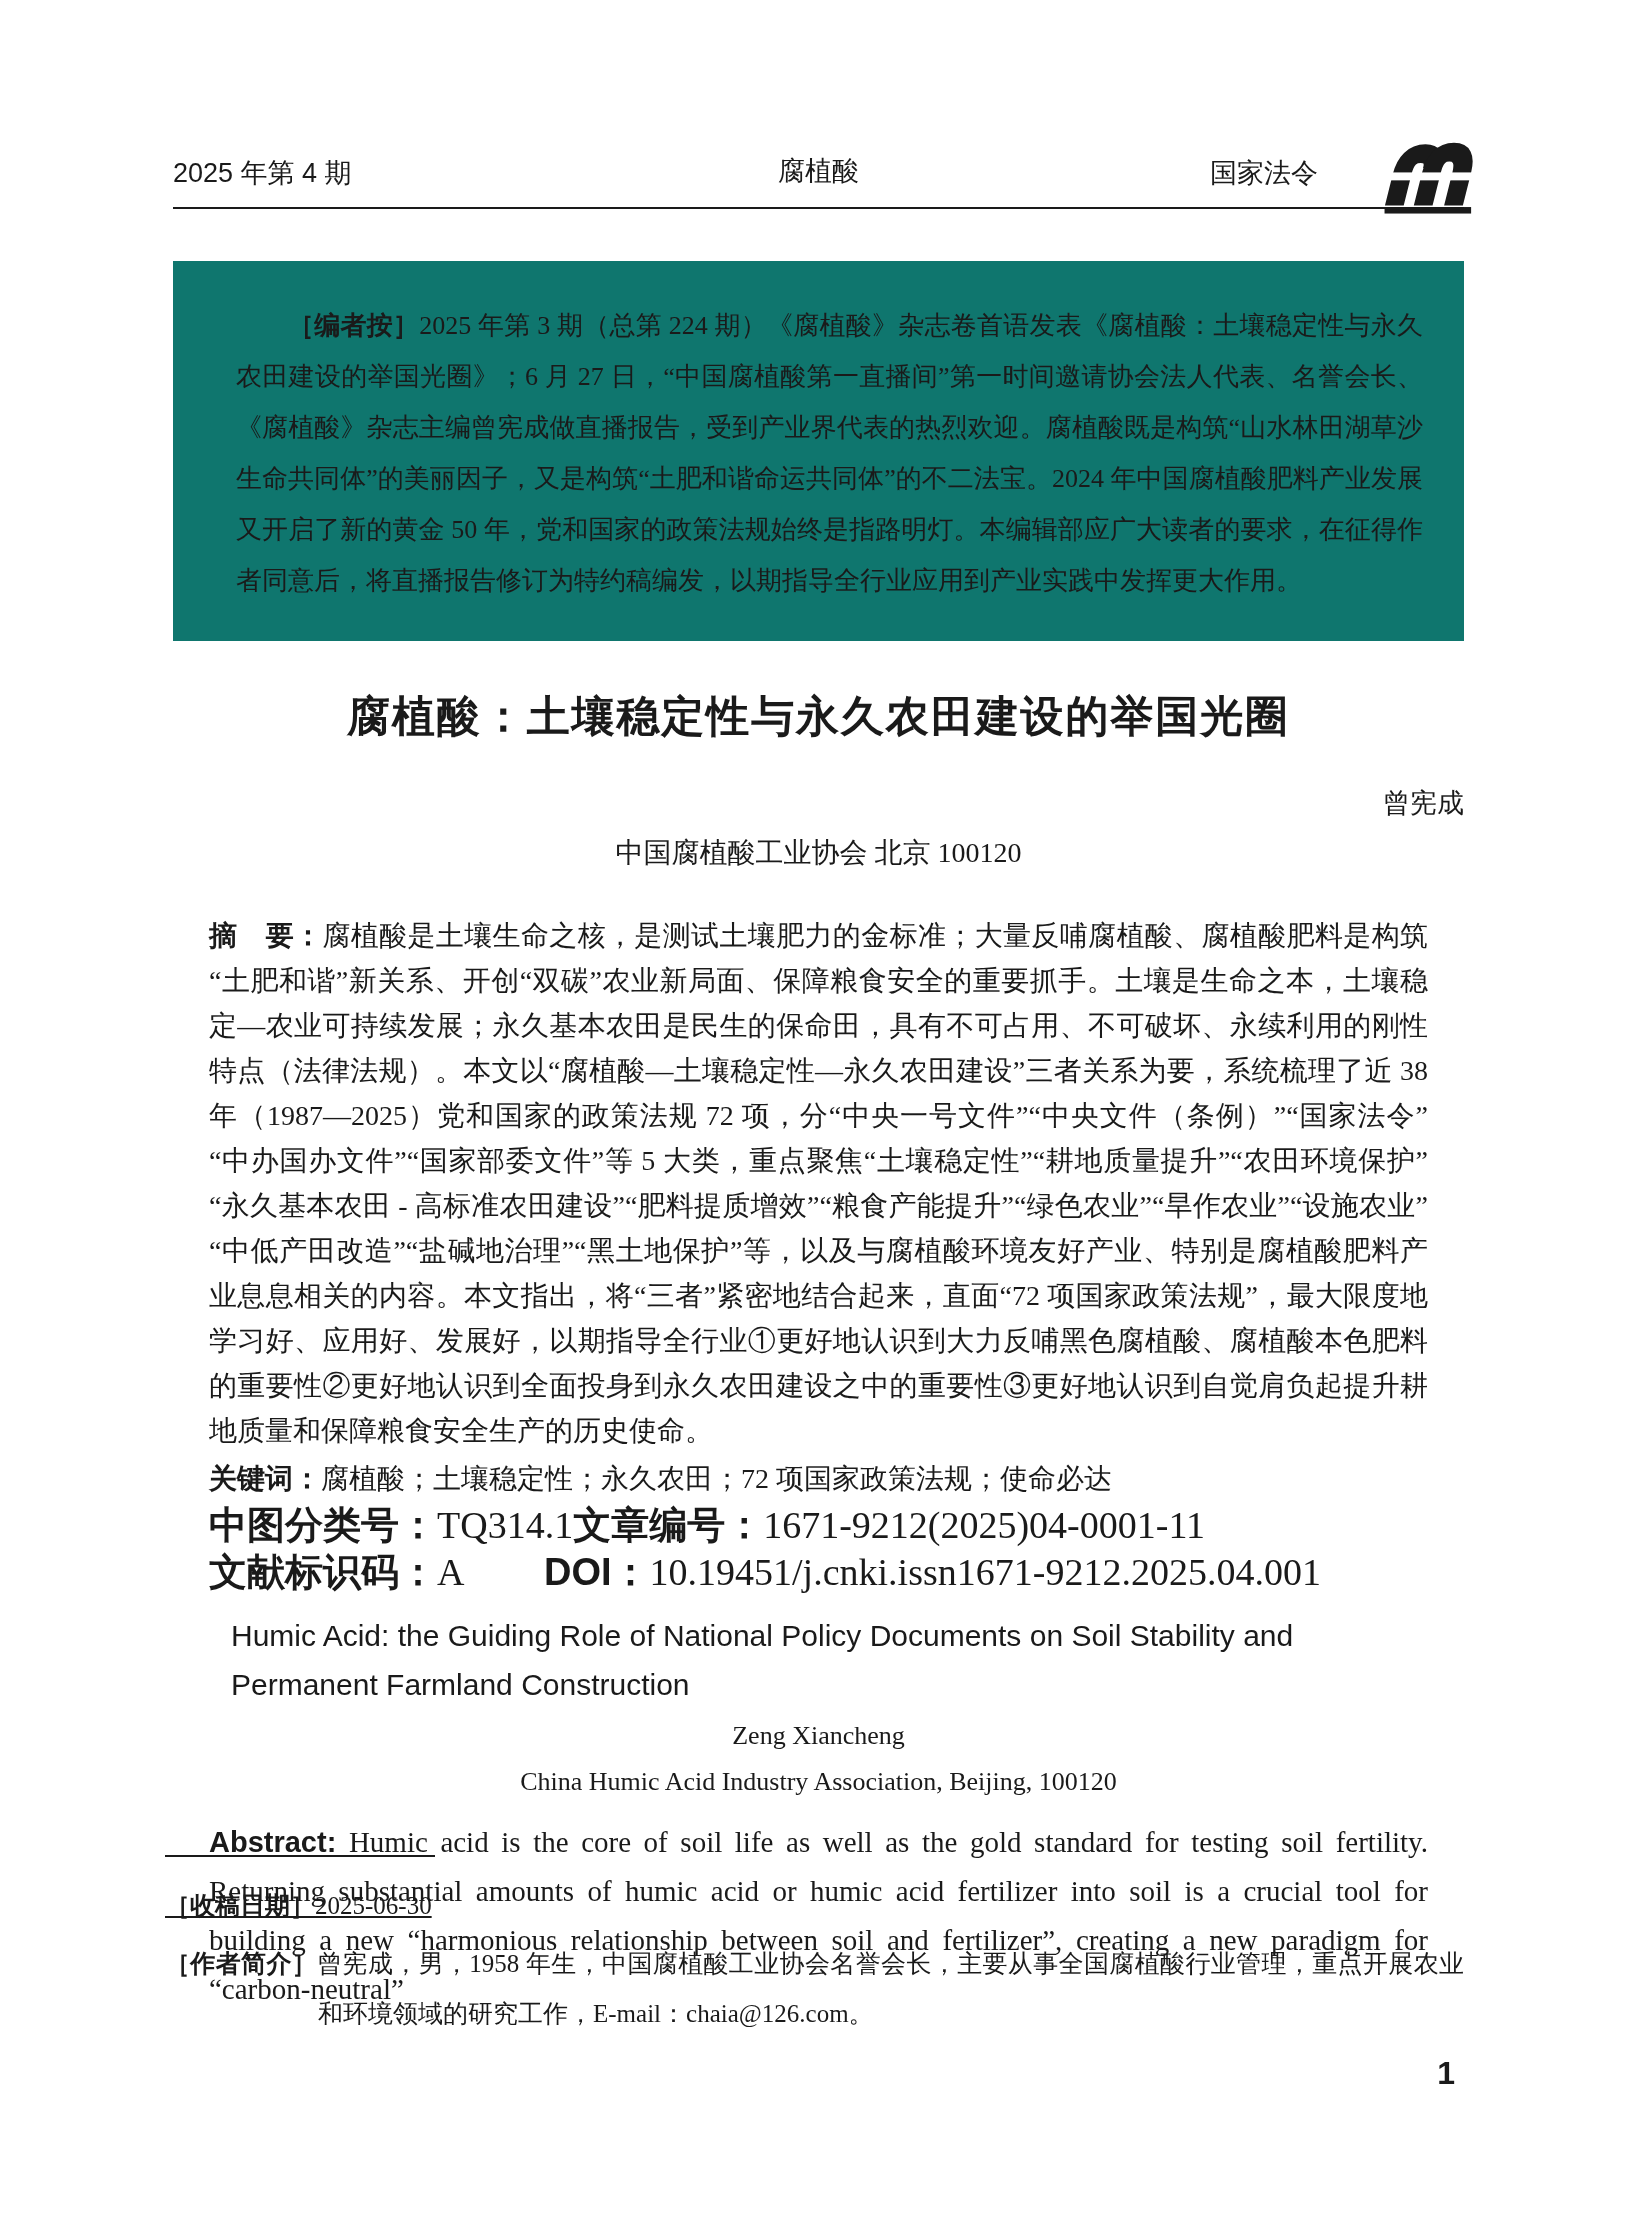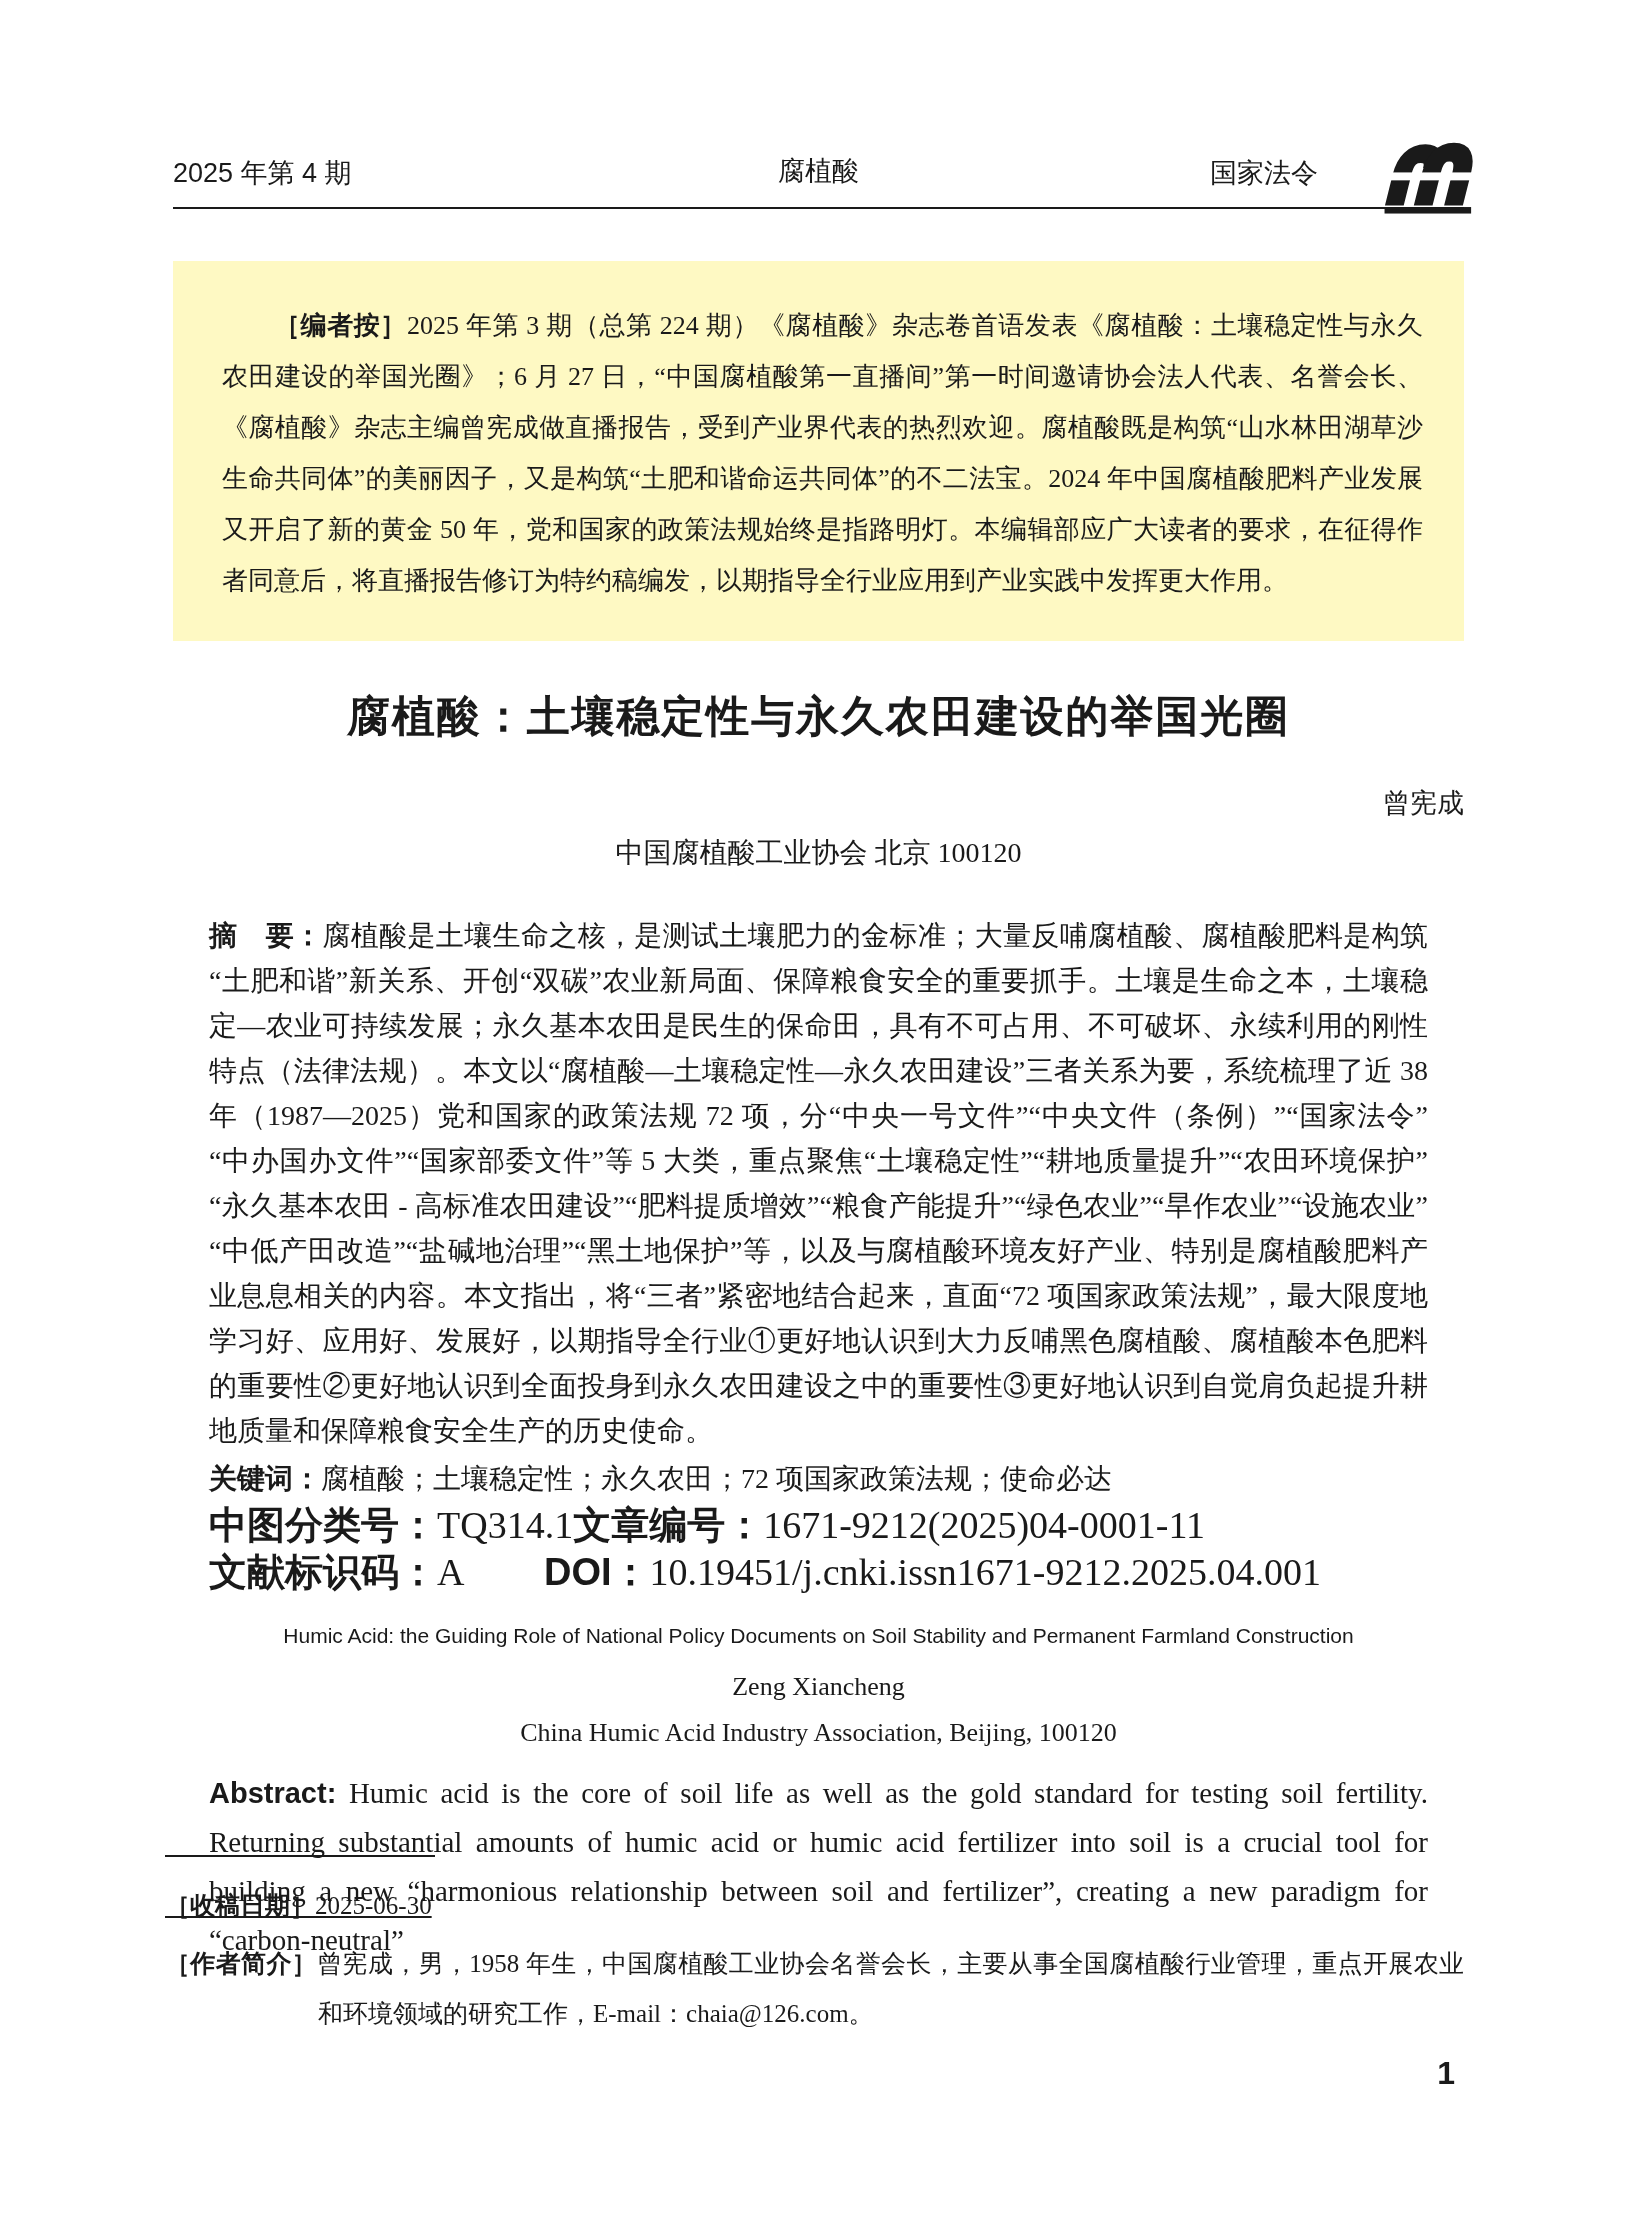--- a/index.html
+++ b/index.html
@@ -20,22 +20,22 @@
     padding-bottom:15.5px;
     font-family:"Liberation Sans", sans-serif;
     font-size:27px;
   }
   .header .journal{ position:absolute; left:0; right:0; text-align:center; bottom:18px; }
   .header .column{ margin-right:146px; }
   .logo{ position:absolute; right:-9.7px; bottom:-15.5px; }
   
   .editor-note{
     margin-top:52px;
-    background:#fef9c3;
-    padding:39px 41px 35px 49px;
+    background:#0f766e;
+    padding:39px 41px 35px 63px;
     font-size:26px;
     line-height:51px;
     text-align:justify;
   }
   .editor-note p{ text-indent:2em; }
   .editor-note .lbl{ font-weight:bold; font-family:"Liberation Sans", sans-serif; }
   
   .title{
     margin-top:47px;
     text-align:center;
@@ -55,23 +55,23 @@
   }
   .cn-abstract .lbl, .kw .lbl, .meta .lbl{
     font-weight:bold; font-family:"Liberation Sans", sans-serif;
   }
   .kw{ margin:1.9px 36px 0 36px; font-size:28px; line-height:47px; text-align:justify; }
   .meta{ margin:0 36px; font-size:38px; line-height:47px; }
   .meta .pair1{ display:inline-block; min-width:335px; }
   
   .en-title{
     margin:15.5px 58px 0 58px;
-    text-align:center;
+    text-align:left;
     font-family:"Liberation Sans", sans-serif;
-    font-size:21px;
+    font-size:30px;
     line-height:49px;
   }
   .en-author{ margin-top:11.6px; text-align:center; font-size:26px; }
   .en-affiliation{ margin-top:15.5px; text-align:center; font-size:26px; }
   .en-abstract{
     margin:21.3px 36px 0 36px;
     font-size:29px;
     line-height:49px;
     text-align:justify;
   }

